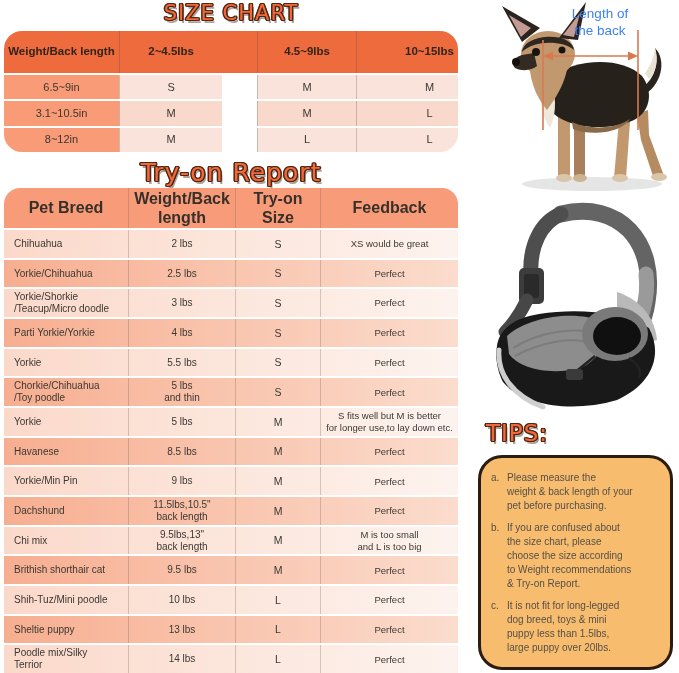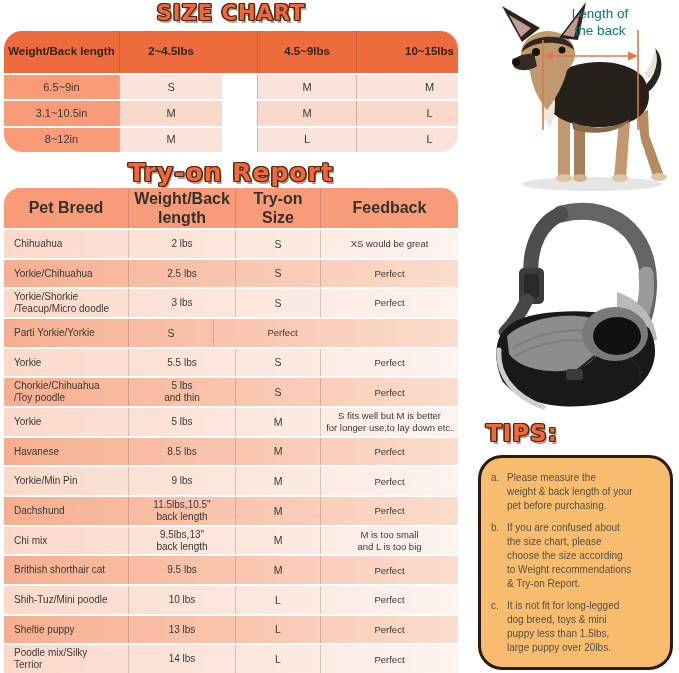--- a/index.html
+++ b/index.html
@@ -4,21 +4,21 @@
 <style>
   * { margin:0; padding:0; box-sizing:border-box; }
   html,body { background:#ffffff; }
   .canvas {
     position:relative; width:679px; height:673px; background:#ffffff;
     font-family:"Liberation Sans", sans-serif; overflow:hidden;
   }
 
   
   .bubble-title{
-    position:absolute; font-family:"DejaVu Sans", sans-serif; font-weight:700;
+    position:absolute; font-family:"DejaVu Sans", sans-serif; font-weight:400;
     color:#f4673a; letter-spacing:1px; text-align:center; white-space:nowrap;
     text-shadow:
       -1px -1px 0 #4d2a15, 1px -1px 0 #4d2a15, -1px 1px 0 #4d2a15, 1px 1px 0 #4d2a15,
       -1.4px 0 0 #4d2a15, 1.4px 0 0 #4d2a15, 0 -1.4px 0 #4d2a15, 0 1.4px 0 #4d2a15,
       2px 3px 0 rgba(77,42,21,0.45);
   }
   .size-title  { left:4px; top:1px;  width:454px; font-size:21px; }
   .tryon-title { left:4px; top:158px; width:454px; font-size:25px; }
   .tips-title  { left:486px; top:420px; font-size:23px; text-align:left; }
 
@@ -58,21 +58,21 @@
   .tryon-table .c2,.tryon-table .c3,.tryon-table .c4{ border-left:1px solid rgba(120,100,90,0.30); }
   .breed-cell{ justify-content:flex-start; text-align:left; padding-left:10px; font-size:10px; }
   .weight-cell{ font-size:10px; }
   .sizeval-cell{ font-size:10.5px; }
   .feedback-cell{ font-size:9.5px; }
 
   
   .dog-figure{ position:absolute; left:462px; top:0; width:217px; height:196px; }
   .measure-label{
     position:absolute; left:546px; top:5px; width:108px; text-align:center;
-    color:#0f766e; font-size:13.5px; line-height:1.28; white-space:pre-line;
+    color:#3b82f6; font-size:13.5px; line-height:1.28; white-space:pre-line;
   }
   .sling-figure{ position:absolute; left:469px; top:198px; width:210px; height:222px; }
 
   
   .tips-box{
     position:absolute; left:478px; top:455px; width:195px; height:215px;
     background:#f7bc6e; border:3px solid #2a1c10; border-radius:24px;
     padding:13px 7px 6px 10px;
   }
   .tip-item{ display:flex; margin-bottom:8px; }
@@ -146,20 +146,21 @@
         <div class="trow">
           <div class="cell c1 breed-cell">Yorkie/Shorkie
 /Teacup/Micro doodle</div>
           <div class="cell c2 weight-cell">3 lbs</div>
           <div class="cell c3 sizeval-cell">S</div>
           <div class="cell c4 feedback-cell">Perfect</div>
         </div>
 
         <div class="trow">
           <div class="cell c1 breed-cell">Parti Yorkie/Yorkie</div>
+          <div class="cell c2 weight-cell">4 lbs</div>
           <div class="cell c3 sizeval-cell">S</div>
           <div class="cell c4 feedback-cell">Perfect</div>
         </div>
 
         <div class="trow">
           <div class="cell c1 breed-cell">Yorkie</div>
           <div class="cell c2 weight-cell">5.5 lbs</div>
           <div class="cell c3 sizeval-cell">S</div>
           <div class="cell c4 feedback-cell">Perfect</div>
         </div>

